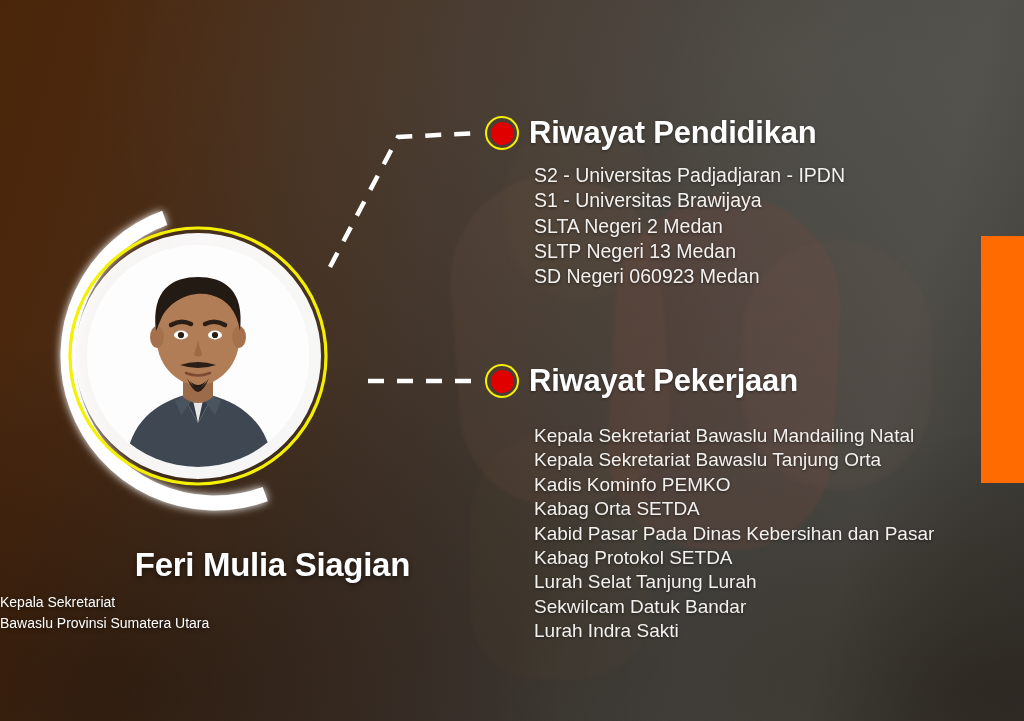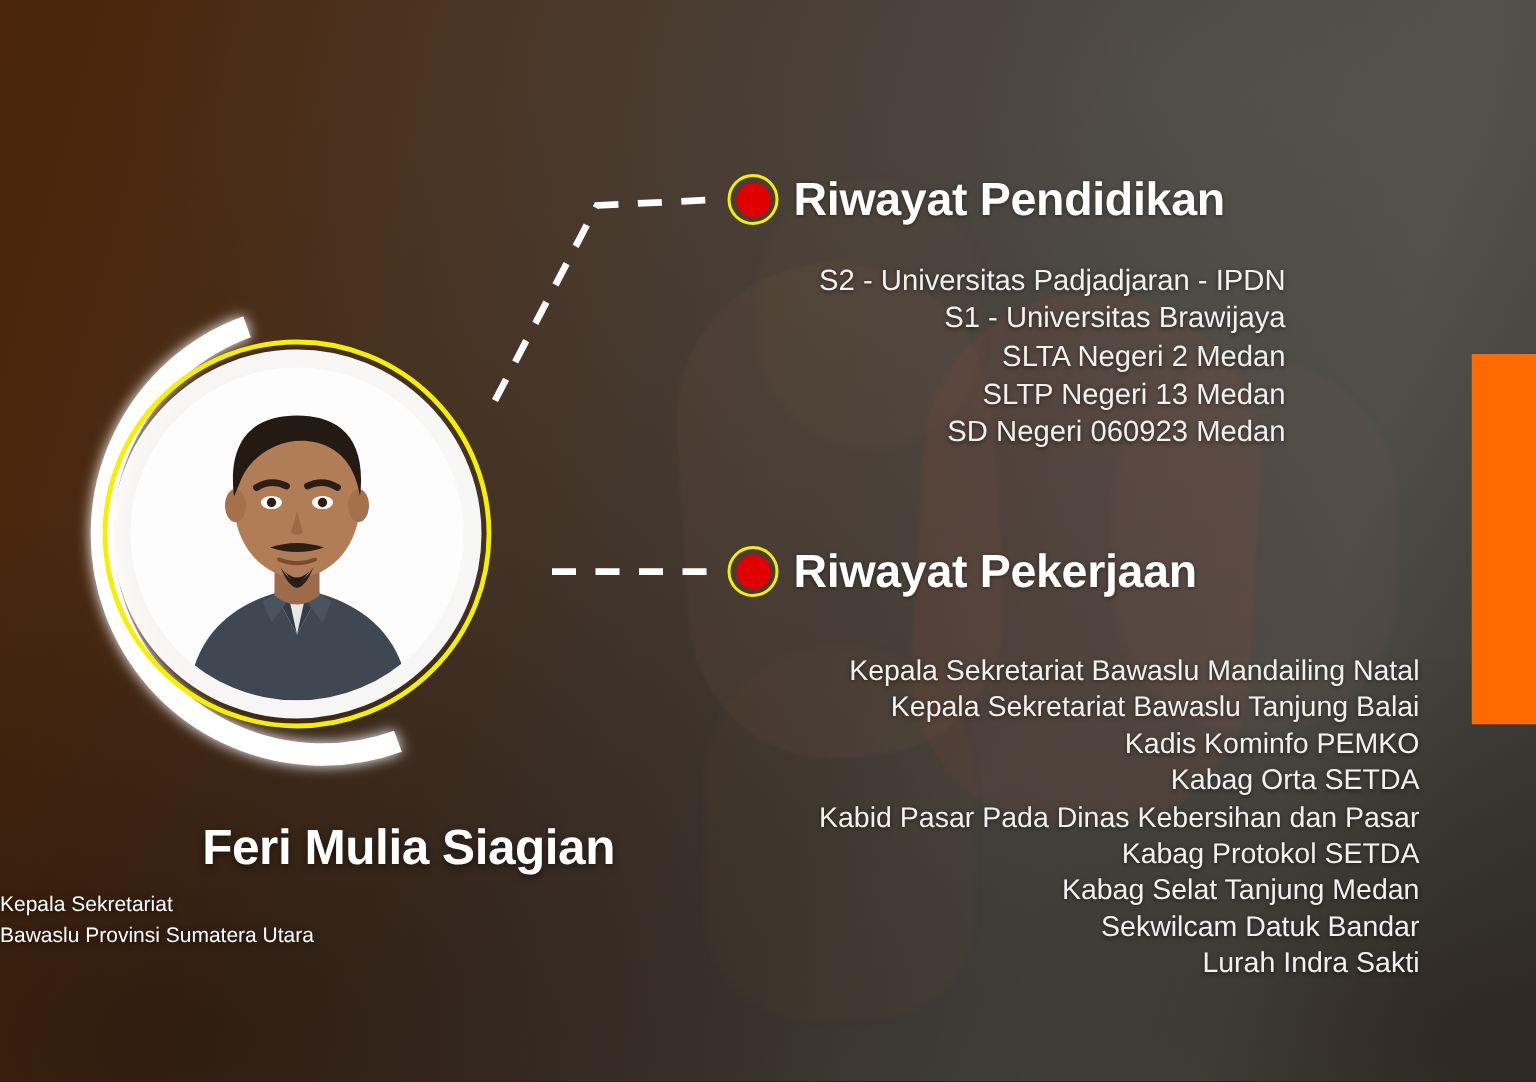--- a/index.html
+++ b/index.html
@@ -6,21 +6,21 @@
     margin: 0;
     padding: 0;
     background: #111;
   }
   #stage {
     position: relative;
     width: 1024px;
     height: 721px;
     overflow: hidden;
     font-family: "Liberation Sans", sans-serif;
-    background: #14532d;
+    background: #b91c1c;
   }
 
   
   .bg-base {
     position: absolute;
     inset: 0;
     background:
       linear-gradient(105deg,
         #4a2509 0%,
         #4a2a12 14%,
@@ -158,26 +158,25 @@
     color: #ffffff;
     white-space: nowrap;
     text-shadow: 0 1px 3px rgba(0,0,0,.45);
   }
   #title-edu  { top: 115px; }
   #title-work { top: 363px; }
 
   .list {
     position: absolute;
     left: 530px;
-    margin: 16px;
+    margin: 4px;
     padding: 0;
     list-style: none;
     color: #f3f1ef;
     text-shadow: 0 1px 3px rgba(0,0,0,.5);
-    text-align: right;
   }
   #list-edu  { top: 159px; font-size: 19.5px; line-height: 25.3px; }
   #list-work { top: 420px; font-size: 19px;   line-height: 24.4px; }
   .list li { white-space: nowrap; }
 
   
   .name {
     position: absolute;
     left: 0;
     top: 546px;
@@ -305,26 +304,26 @@
     <li>SLTP Negeri 13 Medan</li>
     <li>SD Negeri 060923 Medan</li>
   </ul>
 
   <div class="bullet" id="bullet-work">
     <i></i>
   </div>
   <div class="section-title" id="title-work">Riwayat Pekerjaan</div>
   <ul class="list" id="list-work">
     <li>Kepala Sekretariat Bawaslu Mandailing Natal</li>
-    <li>Kepala Sekretariat Bawaslu Tanjung Balai</li>
+    <li>Kepala Sekretariat Bawaslu Tanjung Orta</li>
     <li>Kadis Kominfo PEMKO</li>
     <li>Kabag Orta SETDA</li>
     <li>Kabid Pasar Pada Dinas Kebersihan dan Pasar</li>
     <li>Kabag Protokol SETDA</li>
-    <li>Kabag Selat Tanjung Medan</li>
+    <li>Lurah Selat Tanjung Lurah</li>
     <li>Sekwilcam Datuk Bandar</li>
     <li>Lurah Indra Sakti</li>
   </ul>
 
   <div class="name">Feri Mulia Siagian</div>
   <div class="role">
     <span>Kepala Sekretariat</span>
     <span>Bawaslu Provinsi Sumatera Utara</span>
   </div>
 

